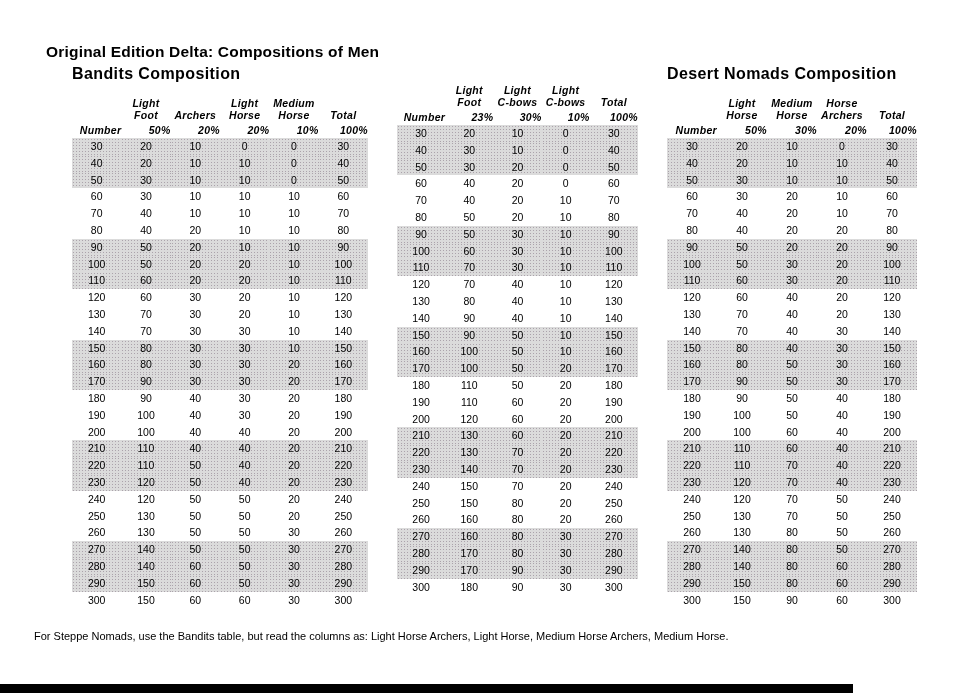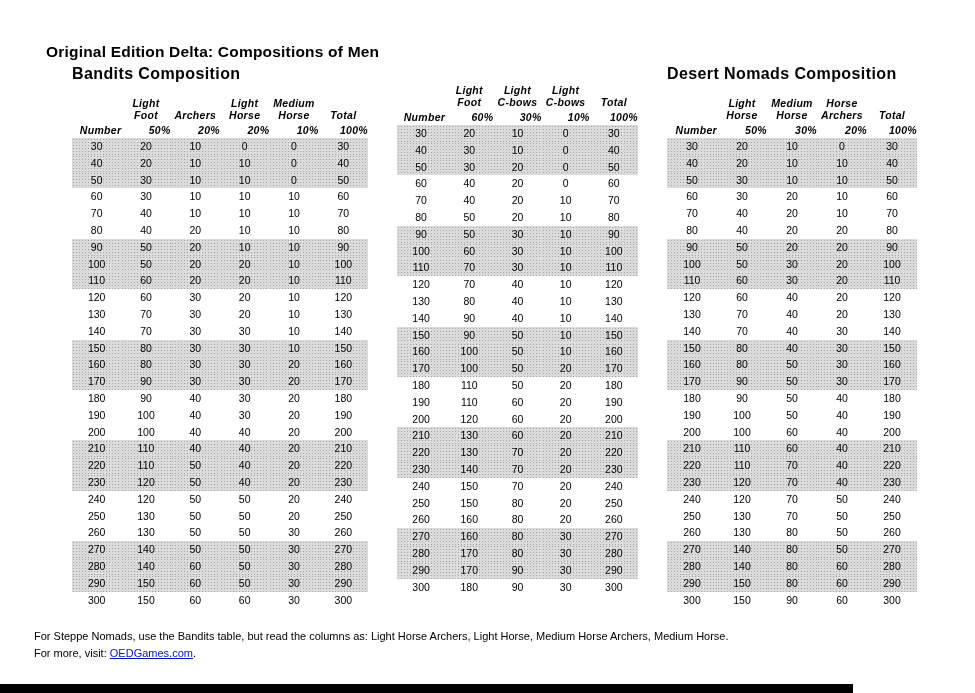--- a/index.html
+++ b/index.html
@@ -315,21 +315,21 @@
           <th class="h-top">Light
 Foot</th>
           <th class="h-top">Light
 C-bows</th>
           <th class="h-top">Light
 C-bows</th>
           <th class="h-top">Total</th>
         </tr>
         <tr>
           <th class="h-pct">Number</th>
-          <th class="h-pct">60%</th>
+          <th class="h-pct">23%</th>
           <th class="h-pct">30%</th>
           <th class="h-pct">10%</th>
           <th class="h-pct">100%</th>
         </tr>
       </thead>
     <tbody>
         <tr>
           <td class="band">30</td>
           <td class="band">20</td>
           <td class="band">10</td>
@@ -747,16 +747,15 @@
           <td>90</td>
           <td>60</td>
           <td>300</td>
         </tr>
       </tbody>
   </table>
 </section>
 
 <div class="footer">
   <div>For Steppe Nomads, use the Bandits table, but read the columns as: Light Horse Archers, Light Horse, Medium Horse Archers, Medium Horse.</div>
-  <div><span>For more, visit: </span><a href="#">OEDGames.com</a><span>.</span></div>
 </div>
 
 <div class="bottom-bar"></div>
 
 </body></html>

